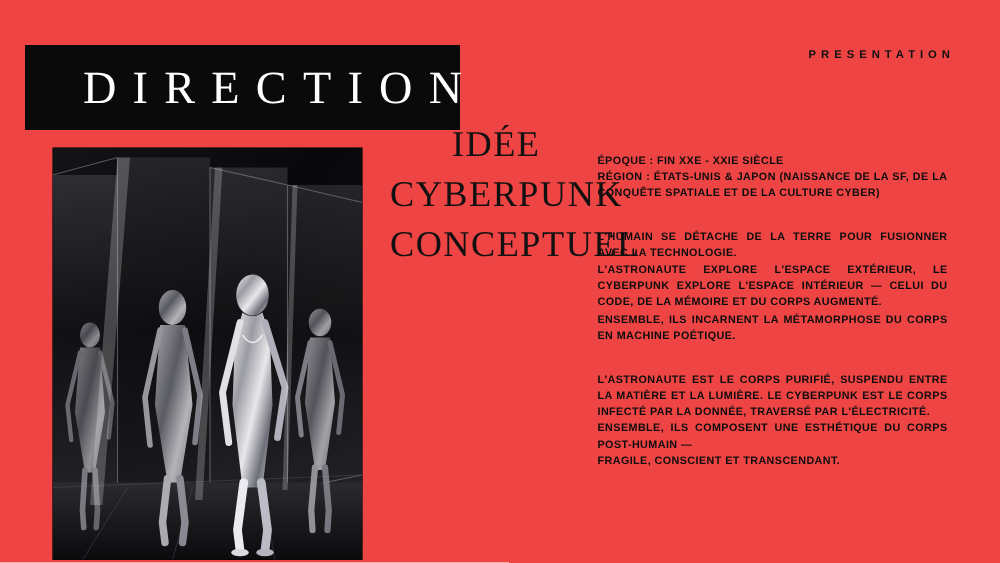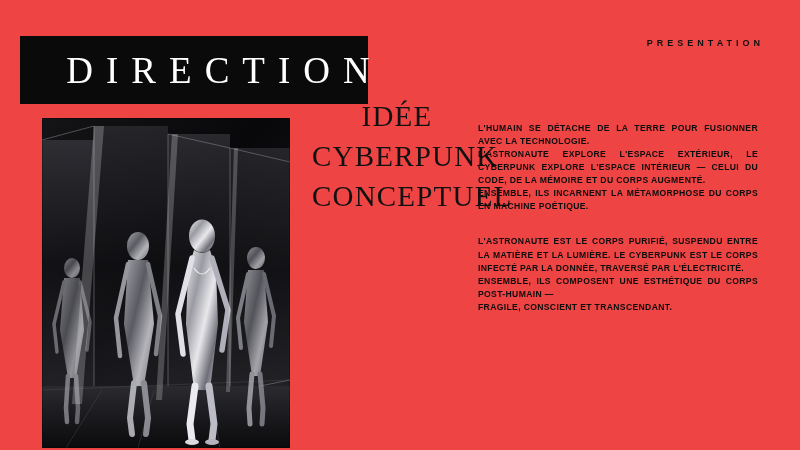--- a/index.html
+++ b/index.html
@@ -238,20 +238,22 @@
     </svg>
   </div>
 
   <div class="headings">
     <div class="heading-line">IDÉE</div>
     <div class="heading-line">CYBERPUNK</div>
     <div class="heading-line">CONCEPTUEL</div>
   </div>
 
   <div class="body-col">
+    <p class="body-para gap-lg">ÉPOQUE : FIN XXE - XXIE SIÈCLE
+RÉGION : ÉTATS-UNIS &amp; JAPON (NAISSANCE DE LA SF, DE LA CONQUÊTE SPATIALE ET DE LA CULTURE CYBER)</p>
     <p class="body-para gap-lg">L'HUMAIN SE DÉTACHE DE LA TERRE POUR FUSIONNER AVEC LA TECHNOLOGIE.
 L'ASTRONAUTE EXPLORE L'ESPACE EXTÉRIEUR, LE CYBERPUNK EXPLORE L'ESPACE INTÉRIEUR — CELUI DU CODE, DE LA MÉMOIRE ET DU CORPS AUGMENTÉ.
 ENSEMBLE, ILS INCARNENT LA MÉTAMORPHOSE DU CORPS EN MACHINE POÉTIQUE.</p>
     <p class="body-para last">L'ASTRONAUTE EST LE CORPS PURIFIÉ, SUSPENDU ENTRE LA MATIÈRE ET LA LUMIÈRE. LE CYBERPUNK EST LE CORPS INFECTÉ PAR LA DONNÉE, TRAVERSÉ PAR L'ÉLECTRICITÉ.
 ENSEMBLE, ILS COMPOSENT UNE ESTHÉTIQUE DU CORPS POST-HUMAIN —
 FRAGILE, CONSCIENT ET TRANSCENDANT.</p>
   </div>
 
 </div>
 

